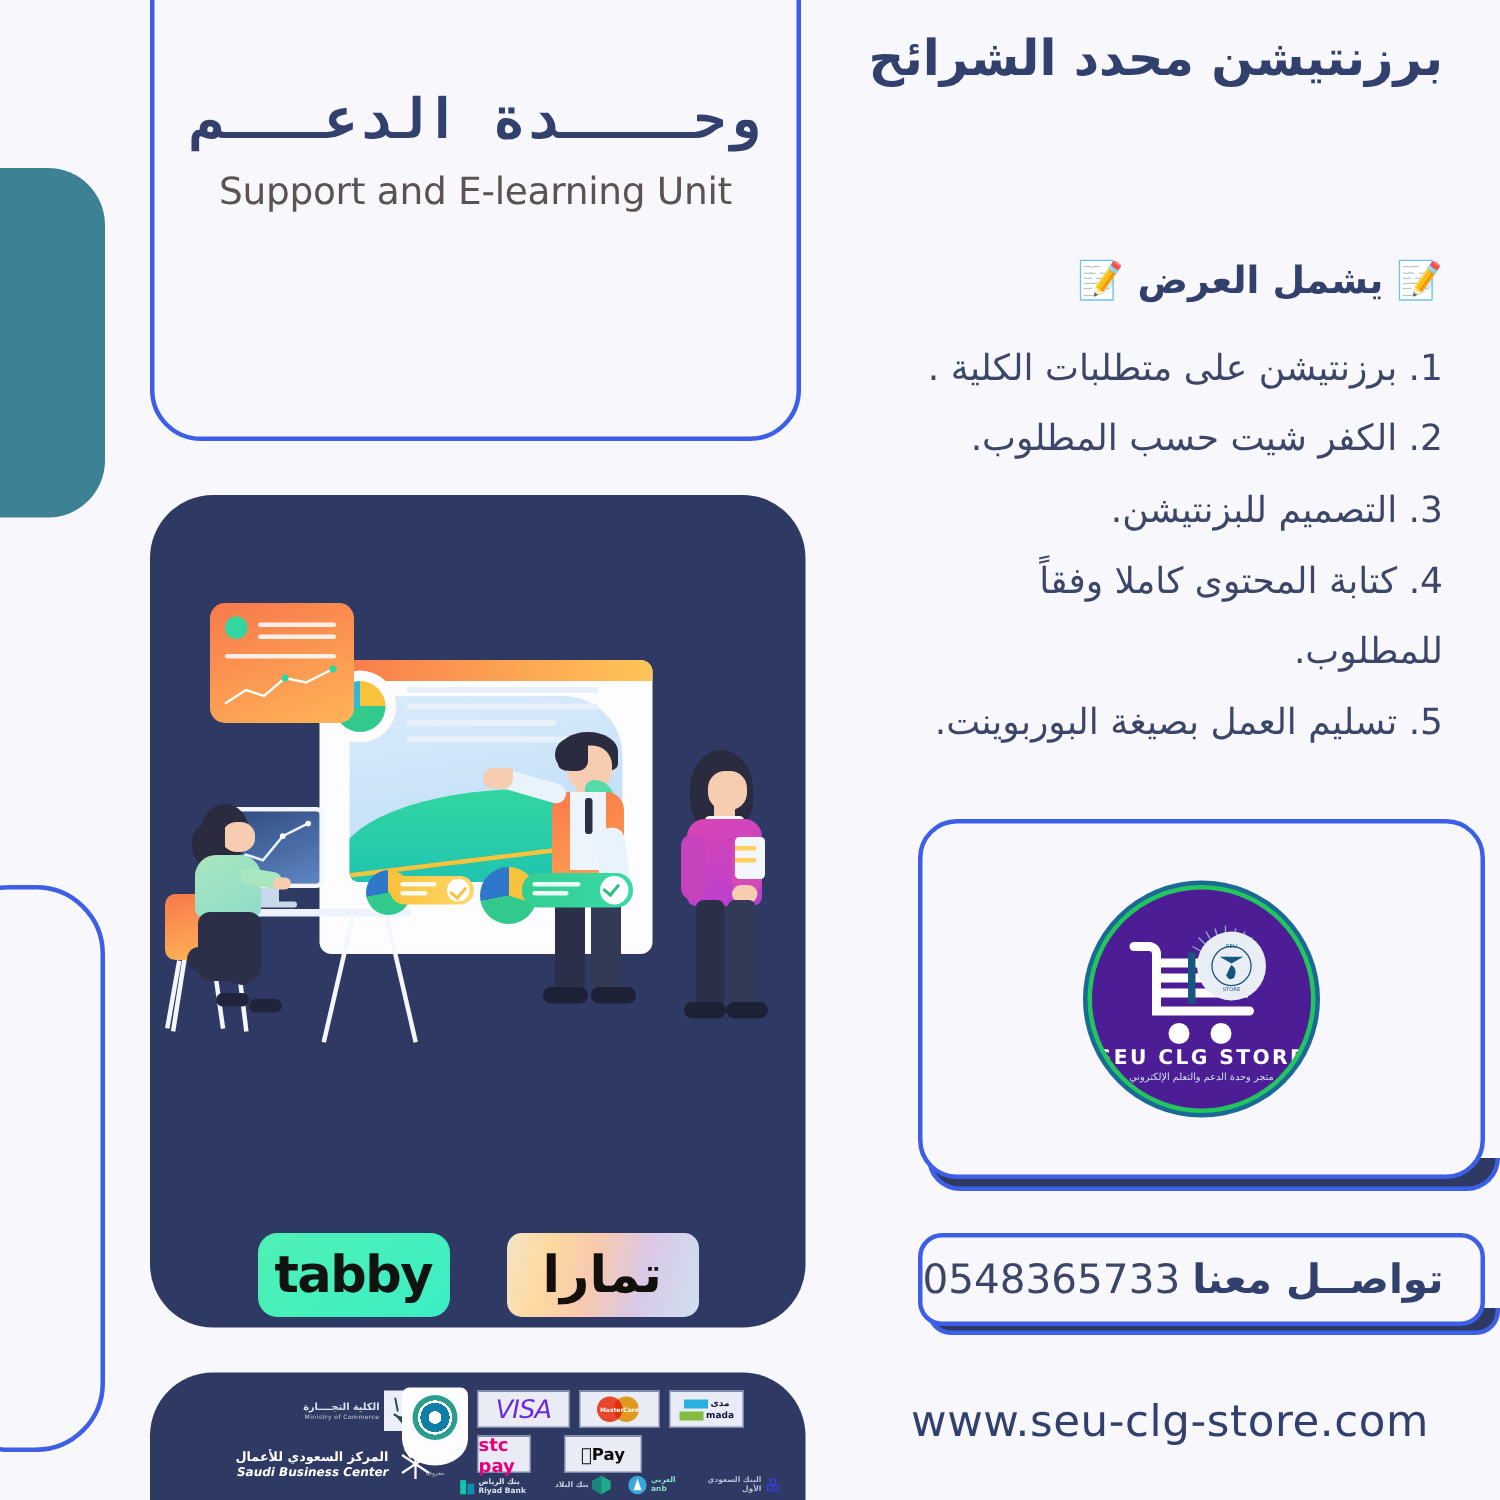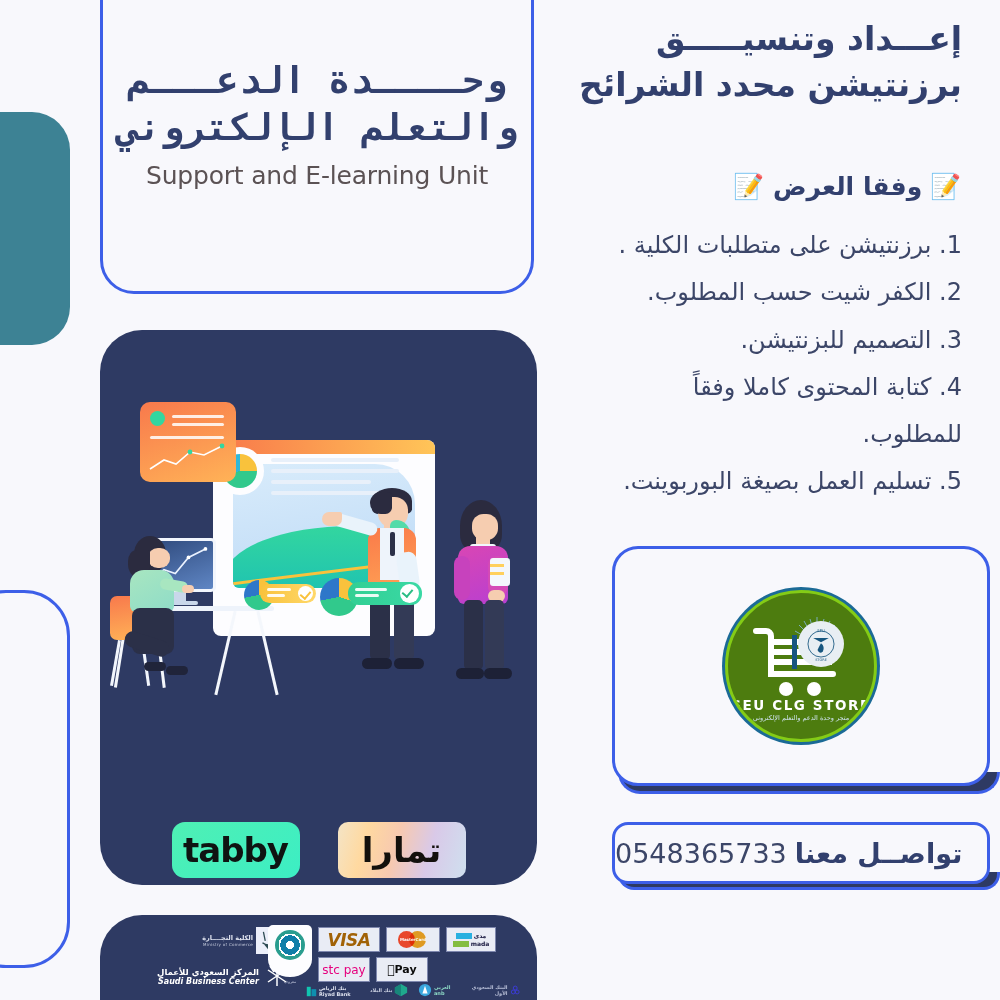--- a/index.html
+++ b/index.html
@@ -185,30 +185,30 @@
     background:#fdfdff; border-radius:5px 5px 50% 50%/5px 5px 34% 34%;
     display:flex; align-items:flex-start; justify-content:center; padding-top:5px;
   }
   .maroof-ring{
     width:30px; height:30px; border-radius:50%;
     background:radial-gradient(circle at 50% 50%, #fff 0 20%, #0f7ea8 20% 46%, #fff 46% 54%, #2a9d8f 54% 100%);
   }
   .maroof-cap{ position:absolute; left:152px; top:56px; width:40px; text-align:center; font-size:4px; color:#b9c0d6; line-height:1.25; }
   .card-badge{ position:absolute; height:25px; border:1px solid #7e87ae; background:#e9ecf5;
     display:flex; align-items:center; justify-content:center; }
-  .visa{ left:200px; top:4px; width:62px; font-size:17px; font-weight:bold; font-style:italic; color:#a16207; letter-spacing:-.5px; }
+  .visa{ left:200px; top:4px; width:62px; font-size:17px; font-weight:normal; font-style:italic; color:#6d28d9; letter-spacing:-.5px; }
   .mc{ left:268px; top:4px; width:54px; }
   .mc-circles{ position:relative; width:30px; height:17px; }
   .mc-circles i{ position:absolute; top:0; width:17px; height:17px; border-radius:50%; }
   .mc-lbl{ position:absolute; font-size:4px; font-weight:bold; color:#fff; width:30px; text-align:center; top:6px; }
   .mada{ left:328px; top:4px; width:50px; flex-direction:column; gap:1px; }
   .mada-row{ display:flex; align-items:center; gap:2px; }
   .mada-sq{ width:16px; height:6px; }
   .mada-t{ font-size:6px; font-weight:bold; color:#14143c; }
-  .stcpay{ left:200px; top:34px; width:52px; font-size:12px; font-weight:normal; }
+  .stcpay{ left:200px; top:34px; width:36px; font-size:12px; font-weight:bold; }
   .applepay{ left:258px; top:34px; width:52px; font-size:11px; font-weight:bold; color:#0b0b0b; }
   .bank{
     position:absolute; display:flex; align-items:center; gap:2px;
   }
   .bank-n{ font-size:5px; font-weight:bold; line-height:1.2; }
 
   
   .right-col{ position:absolute; left:560px; top:0; width:440px; height:1000px; }
   .offer-title{
     position:absolute; right:38px; top:16px; width:392px;
@@ -233,21 +233,21 @@
     border:3px solid #3d5fe8; border-radius:26px; background:#f8f8fc; z-index:2;
   }
   .logo-shadow{
     position:absolute; left:58px; top:772px; width:382px; height:22px;
     border:3px solid #3d5fe8; border-top:0; border-radius:0 0 26px 26px;
     background:#2e3a63; z-index:1;
   }
   .seu-logo{
     position:absolute; left:50%; top:50%; transform:translate(-50%,-50%);
     width:152px; height:152px; border-radius:50%;
-    background:#4d7c0f; border:3px solid #84cc16;
+    background:#4c1d95; border:3px solid #22c55e;
     box-shadow:0 0 0 3px #1b6a96;
     overflow:hidden;
   }
   .cart{ position:absolute; left:24px; top:32px; width:100px; height:72px; }
   .sunburst{
     position:absolute; left:62px; top:22px; width:54px; height:54px;
   }
   .seal{
     position:absolute; left:70px; top:28px; width:46px; height:46px; border-radius:50%;
     background:#e8eef3; display:flex; align-items:center; justify-content:center;
@@ -285,21 +285,20 @@
 <body>
 
 <div class="stage">
 
   <div class="teal-block"></div>
   <div class="left-outline-card"></div>
 
   <div class="header-outline-card"></div>
   <div class="header-inner">
     <div class="unit-line1">وحــــدة الدعـــم</div>
-    <div class="unit-line2">والتعلم الإلكتروني</div>
     <div class="unit-en">Support and E-learning Unit</div>
   </div>
 
   <div class="navy-panel">
     <div class="illus">
 
       <div class="wb">
         <div class="wb-top"></div>
         <div class="wb-screen">
           <div class="wb-wave"></div>
@@ -535,25 +534,24 @@
             </g>
         </svg>
       </div>
 
     </div>
   </div>
 
   <div class="right-col">
 
     <div class="offer-title">
-      <div>إعـــداد وتنسيـــــق</div>
       <div>برزنتيشن محدد الشرائح</div>
     </div>
 
-    <div class="offer-sub">📝 وفقا العرض 📝</div>
+    <div class="offer-sub">📝 يشمل العرض 📝</div>
 
     <ul class="offer-list">
       <li>1. برزنتيشن على متطلبات الكلية .</li>
       <li>2. الكفر شيت حسب المطلوب.</li>
       <li>3. التصميم للبزنتيشن.</li>
       <li>4. كتابة المحتوى كاملا وفقاً</li>
       <li>للمطلوب.</li>
       <li>5. تسليم العمل بصيغة البوربوينت.</li>
     </ul>
 
@@ -596,15 +594,16 @@
         <div class="logo-tag">متجر وحدة الدعم والتعلم الإلكتروني</div>
       </div>
     </div>
 
     <div class="contact-shadow"></div>
     <div class="contact-card">
       <span class="contact-label">تواصــل معنا</span>
       <span class="contact-phone">0548365733</span>
     </div>
 
+    <div class="website">www.seu-clg-store.com</div>
   </div>
 
 </div>
 
 </body></html>

